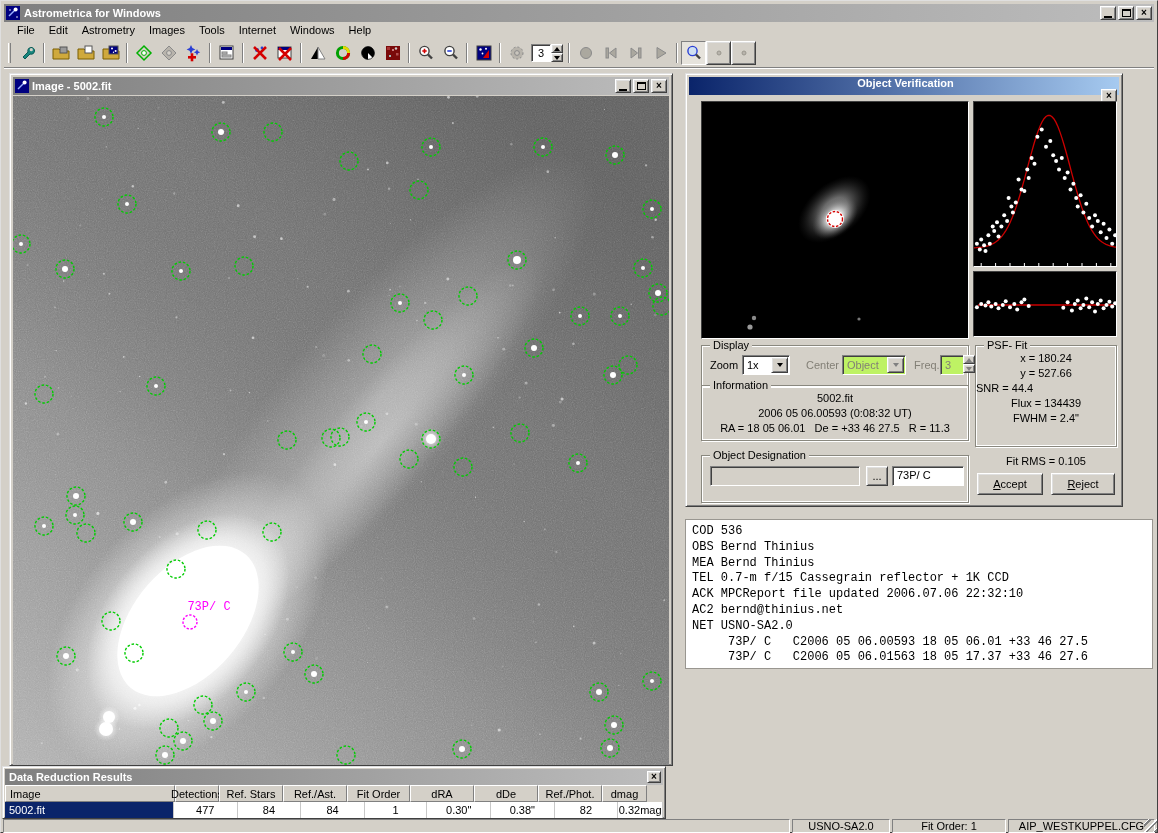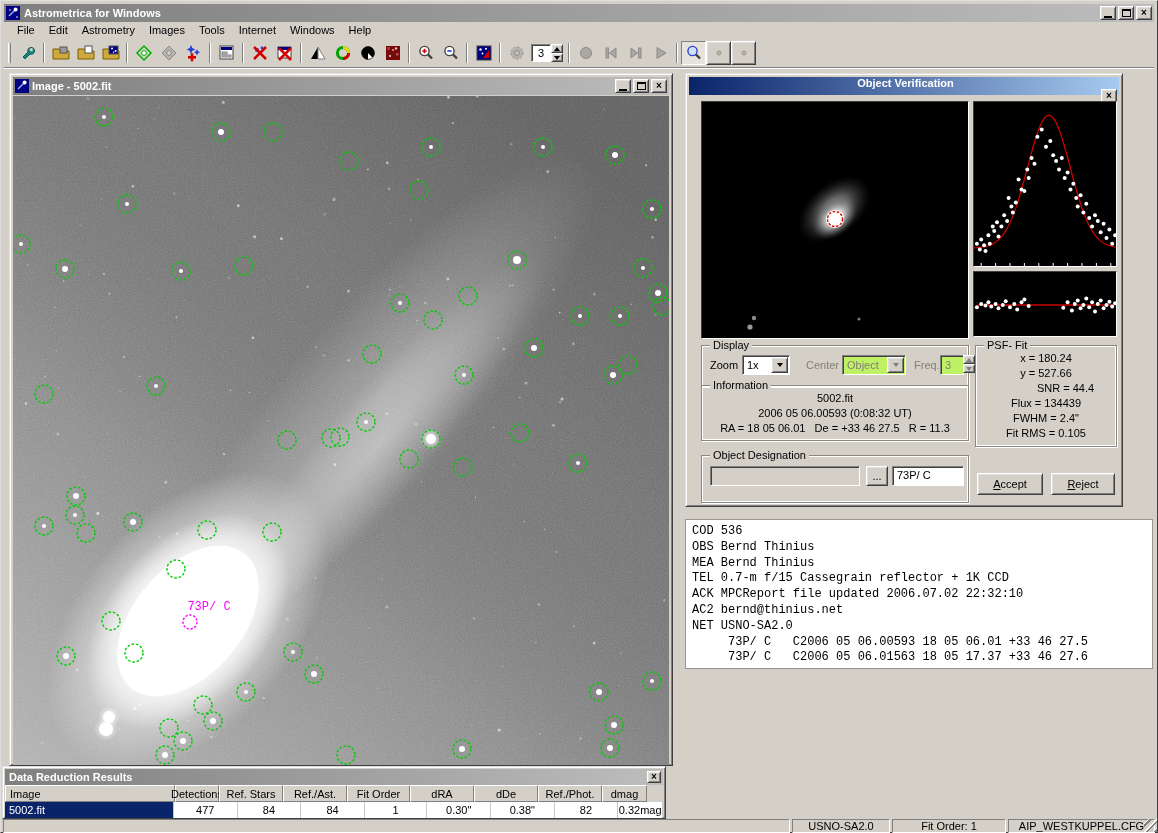--- a/index.html
+++ b/index.html
@@ -856,33 +856,33 @@
         <div class="edit gray" style="left:8px; top:10px; width:150px;"></div>
         <div class="push-btn raised" style="left:164px; top:10px; width:22px; height:20px;">...</div>
         <div class="edit" style="left:190px; top:10px; width:72px;">73P/ C</div>
       </div>
 
       <div class="groupbox" style="left:286px; top:250px; width:142px; height:102px;">
         <span class="legend">PSF- Fit</span>
         <div id="psf-lines" style="position:absolute; left:0; right:0; top:6px;">
             <div style="text-align: center; height: 15px;">x = 180.24</div>
             <div style="text-align: center; height: 15px;">y = 527.66</div>
-            <div style="text-align: center; height: 15px; padding-left: 39px;">SNR = 44.4</div>
+            <div style="text-align: left; height: 15px;">SNR = 44.4</div>
             <div style="text-align: center; height: 15px;">Flux = 134439</div>
             <div style="text-align: center; height: 15px;">FWHM = 2.4"</div>
-            <div style="text-align: center; height: 15px;">Fit RMS = 0.105</div>
+            <div style="text-align: center; height: 15px; margin-top: 28px;">Fit RMS = 0.105</div>
           </div>
       </div>
 
       <div class="push-btn raised accel" style="left:288px; top:378px; width:66px; height:22px;"><u>A</u>ccept</div>
       <div class="push-btn raised accel" style="left:362px; top:378px; width:64px; height:22px;"><u>R</u>eject</div>
     </div>
   </div>
 
-  <div id="report"><div>COD 536</div><div>OBS Bernd Thinius</div><div>MEA Bernd Thinius</div><div>TEL 0.7-m f/15 Cassegrain reflector + 1K CCD</div><div>ACK MPCReport file updated 2006.07.02 22:32:10</div><div>AC2 bernd@thinius.net</div><div>NET USNO-SA2.0</div><div>     73P/ C   C2006 05 06.00593 18 05 06.01 +33 46 27.5</div><div>     73P/ C   C2006 05 06.01563 18 05 17.37 +33 46 27.6</div></div>
+  <div id="report"><div>COD 536</div><div>OBS Bernd Thinius</div><div>MEA Bernd Thinius</div><div>TEL 0.7-m f/15 Cassegrain reflector + 1K CCD</div><div>ACK MPCReport file updated 2006.07.06 22:32:10</div><div>AC2 bernd@thinius.net</div><div>NET USNO-SA2.0</div><div>     73P/ C   C2006 05 06.00593 18 05 06.01 +33 46 27.5</div><div>     73P/ C   C2006 05 06.01563 18 05 17.37 +33 46 27.6</div></div>
 
   <div id="results-window" class="win">
     <div class="win-title titlebar-inactive">
       <span class="tb-text" style="margin-left:2px;">Data Reduction Results</span>
       <div class="win-btns">
         <div class="cap-btn raised" style="width:14px; height:12px;">×</div>
       </div>
     </div>
     <div id="rtable">
       <div class="trow" id="rtable-head">

